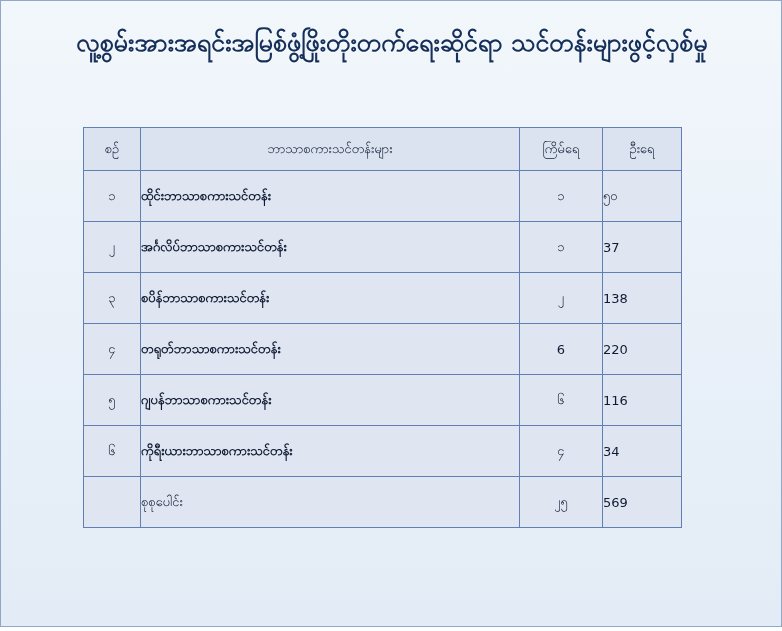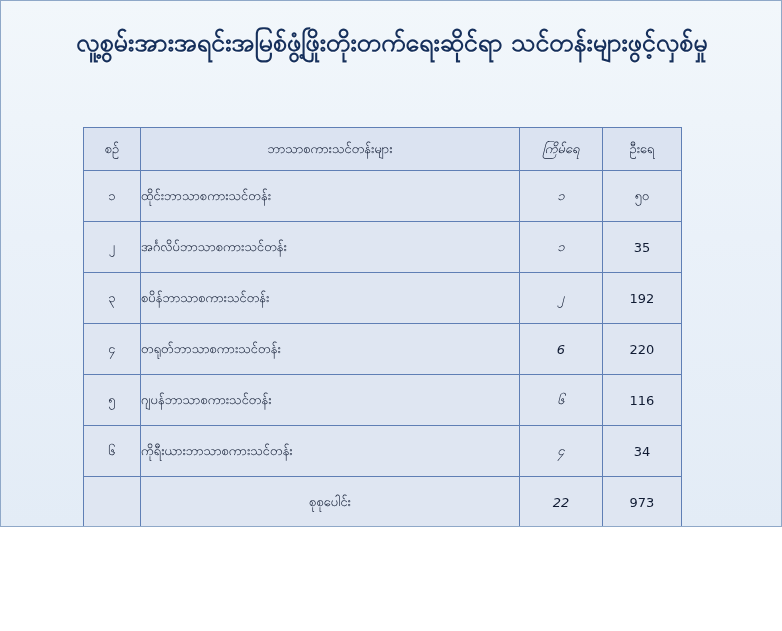--- a/index.html
+++ b/index.html
@@ -8,21 +8,21 @@
   }
   body {
     width: 782px;
     height: 631px;
     background: #ffffff;
     font-family: "DejaVu Sans", "Liberation Sans", sans-serif;
   }
   #slide {
     position: relative;
     width: 782px;
-    height: 527px;
+    height: 627px;
     box-sizing: border-box;
     border: 1px solid #8fa8c8;
     background: linear-gradient(to bottom, #f2f7fb 0%, #eaf1f9 45%, #e3ecf6 100%);
     overflow: hidden;
   }
   #title-area {
     position: absolute;
     top: 26px;
     left: 18px;
     width: 746px;
@@ -61,26 +61,26 @@
     font-weight: normal;
     background: #dbe3f1;
     text-align: center;
   }
   table.data tbody td {
     height: 50px;
     background: #dfe6f2;
   }
   .col-no { width: 56px; text-align: center; }
   .col-name { width: 378px; }
-  .col-times { width: 82px; text-align: center; font-style: italic; }
-  .col-people { width: 78px; text-align: center; }
-  .cell-pad-left { padding-left: 14px; text-align: left; }
+  .col-times { width: 82px; text-align: center; }
+  .col-people { width: 78px; text-align: left; }
+  .cell-pad-left { padding-left: 14px; text-align: left; font-weight: bold; }
   .hdr-name { text-align: center; }
   .total-label {
-    text-align: center;
+    text-align: left;
     padding-right: 60px;
   }
   .mm {
     font-family: "DejaVu Sans", "Liberation Sans", sans-serif;
     font-size: 13px;
   }
   .mm-hdr { font-size: 12.5px; }
   .num { font-size: 13px; }
 </style>
 </head>
@@ -106,27 +106,27 @@
         <tr>
           <td class="col-no num mm">၁</td>
           <td class="col-name cell-pad-left mm">ထိုင်းဘာသာစကားသင်တန်း</td>
           <td class="col-times num mm">၁</td>
           <td class="col-people num mm">၅၀</td>
         </tr>
         <tr>
           <td class="col-no num mm">၂</td>
           <td class="col-name cell-pad-left mm">အင်္ဂလိပ်ဘာသာစကားသင်တန်း</td>
           <td class="col-times num mm">၁</td>
-          <td class="col-people num mm">35</td>
+          <td class="col-people num mm">37</td>
         </tr>
         <tr>
           <td class="col-no num mm">၃</td>
           <td class="col-name cell-pad-left mm">စပိန်ဘာသာစကားသင်တန်း</td>
           <td class="col-times num mm">၂</td>
-          <td class="col-people num mm">192</td>
+          <td class="col-people num mm">138</td>
         </tr>
         <tr>
           <td class="col-no num mm">၄</td>
           <td class="col-name cell-pad-left mm">တရုတ်ဘာသာစကားသင်တန်း</td>
           <td class="col-times num mm">6</td>
           <td class="col-people num mm">220</td>
         </tr>
         <tr>
           <td class="col-no num mm">၅</td>
           <td class="col-name cell-pad-left mm">ဂျပန်ဘာသာစကားသင်တန်း</td>
@@ -135,20 +135,20 @@
         </tr>
         <tr>
           <td class="col-no num mm">၆</td>
           <td class="col-name cell-pad-left mm">ကိုရီးယားဘာသာစကားသင်တန်း</td>
           <td class="col-times num mm">၄</td>
           <td class="col-people num mm">34</td>
         </tr>
         <tr>
           <td class="col-no num mm"></td>
           <td class="col-name total-label mm">စုစုပေါင်း</td>
-          <td class="col-times num mm">22</td>
-          <td class="col-people num mm">973</td>
+          <td class="col-times num mm">၂၅</td>
+          <td class="col-people num mm">569</td>
         </tr>
       </tbody>
     </table>
   </div>
 
 </div>
 
 </body></html>

